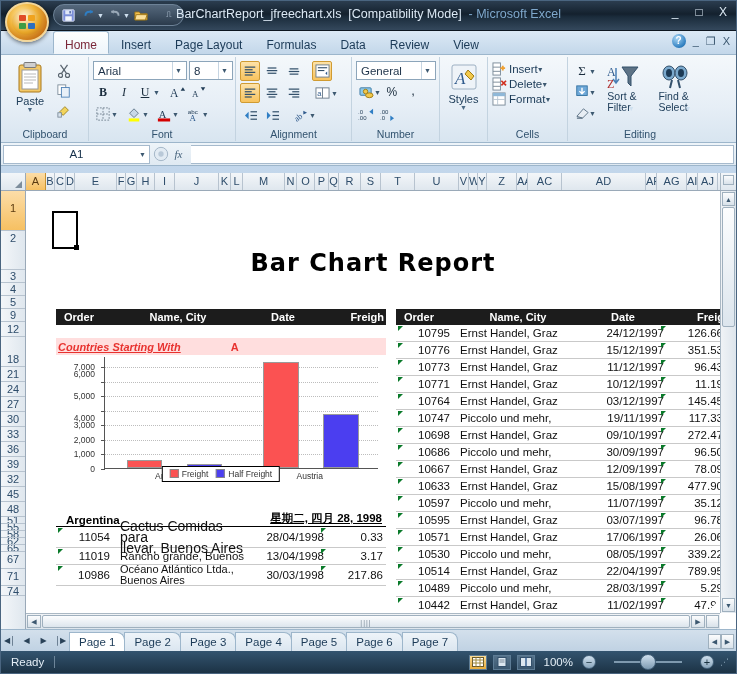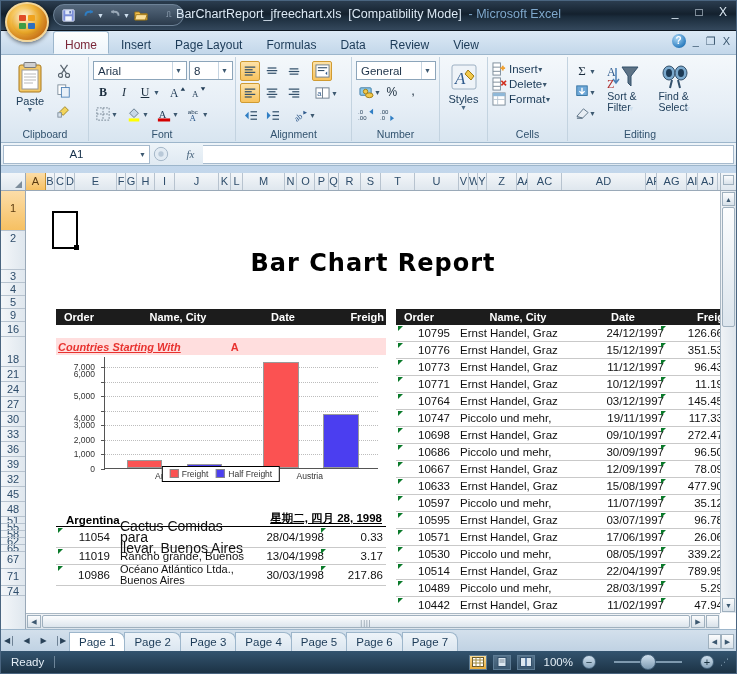--- a/index.html
+++ b/index.html
@@ -86,21 +86,21 @@
 
   
   .fbar { height: 23px; display:flex; align-items:center;
     background: linear-gradient(#eef4f9,#dfe9f2);
     border-bottom: 1px solid #9db6cb; padding: 1px 2px; }
   .namebox { width: 147px; height: 19px; background:#fff;
     border:1px solid #a6bac d; border:1px solid #a6bacd;
     display:flex; align-items:center; justify-content:center;
     font-size:11.5px; color:#15304a; position:relative; }
   .namebox .ar { position:absolute; right:3px; font-size:7px; color:#3c5870; }
-  .fxgrp { display:flex; align-items:center; gap:12px; padding: 0 3px; }
+  .fxgrp { display:flex; align-items:center; gap:0; padding: 0 3px; }
   .fxbtn { width:19px;height:19px;display:flex;align-items:center;justify-content:center;
     font-size:10px; color:#8697a6; cursor:pointer; }
   .finput { flex:1; height:19px; background:#fff; border:1px solid #a6bacd;
     border-left:none; }
   .fcollapse{ width:16px;height:19px;display:flex;align-items:center;
      justify-content:center;font-size:8px;color:#3c5870;cursor:pointer;}
 
   
   .gridwrap { position: absolute; left:0; right:0; top: 172px; bottom: 44px;
     background:#fff; }
@@ -116,21 +116,21 @@
     border-right-color:#c8922f; }
 
   .rowhdr { width:25px; position:absolute; left:0; top:18px; bottom:0;
      background:linear-gradient(90deg,#f3f6f9,#dfe7ee);
      border-right:1px solid #9aa9b8; }
   .rh { border-bottom:1px solid #b7c3cf; font-size:11px; color:#2e4d6b;
      text-align:center; overflow:hidden; }
   .rh.sel { background:linear-gradient(#fcdda8,#f6c062); color:#5b3b10; }
 
   .canvas { position:absolute; left:25px; right:16px; top:18px; bottom:16px;
-     overflow:hidden; background:#fff; }
+     overflow:hidden; background:#fff;border-radius:23px; }
   .cell-a1 { position:absolute; left:26px; top:20px; width:26px; height:38px;
      border:2px solid #000; background:#fff; }
   .cell-a1::after{content:"";position:absolute;right:-3px;bottom:-3px;
      width:5px;height:5px;background:#000;}
 
   
   .rtitle { position:absolute; left:0; right:0; top:58px; text-align:center;
      font-family:"DejaVu Sans", sans-serif; font-size:24px; font-weight:bold;
      color:#000; letter-spacing:1px; }
   .panel { position:absolute; }
@@ -745,21 +745,21 @@
       </div>
     </div>
 
     <div class="rowhdr" id="rowcells">
         <div class="rh sel" style="height: 40px; line-height: 34px;">1</div>
         <div class="rh" style="height: 39px; line-height: 15px;">2</div>
         <div class="rh" style="height: 13px; line-height: 13px;">3</div>
         <div class="rh" style="height: 13px; line-height: 13px;">4</div>
         <div class="rh" style="height: 13px; line-height: 13px;">5</div>
         <div class="rh" style="height: 13px; line-height: 13px;">9</div>
-        <div class="rh" style="height: 15px; line-height: 15px;">16</div>
+        <div class="rh" style="height: 15px; line-height: 15px;">12</div>
         <div class="rh" style="height: 15px; line-height: 15px; margin-left: 40px;">15</div>
         <div class="rh" style="height: 15px; line-height: 15px;">18</div>
         <div class="rh" style="height: 15px; line-height: 15px;">21</div>
         <div class="rh" style="height: 15px; line-height: 15px;">24</div>
         <div class="rh" style="height: 15px; line-height: 15px;">27</div>
         <div class="rh" style="height: 15px; line-height: 15px;">30</div>
         <div class="rh" style="height: 15px; line-height: 15px;">33</div>
         <div class="rh" style="height: 15px; line-height: 15px;">36</div>
         <div class="rh" style="height: 15px; line-height: 15px;">39</div>
         <div class="rh" style="height: 15px; line-height: 15px;">32</div>

